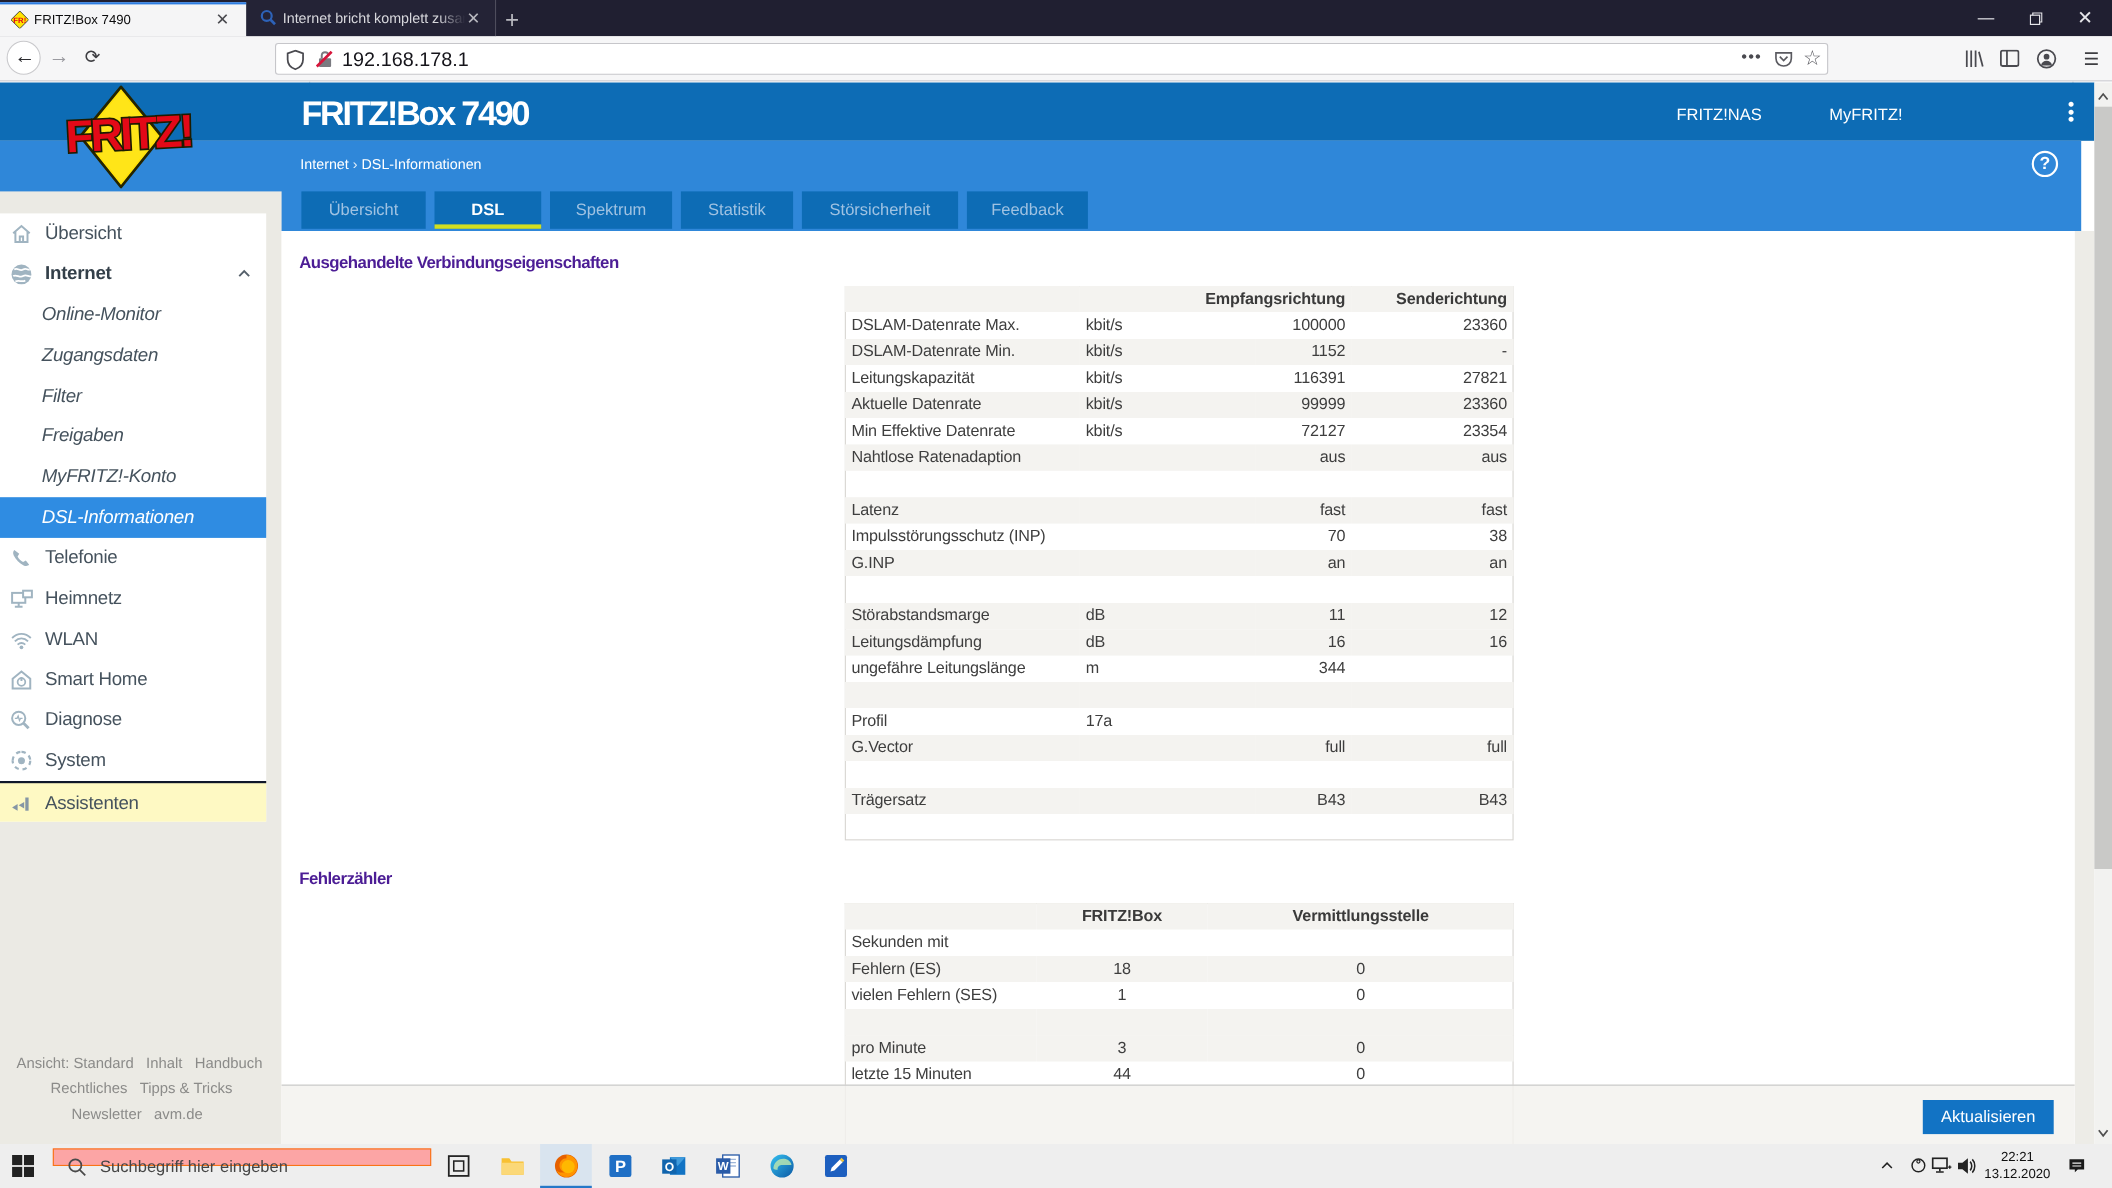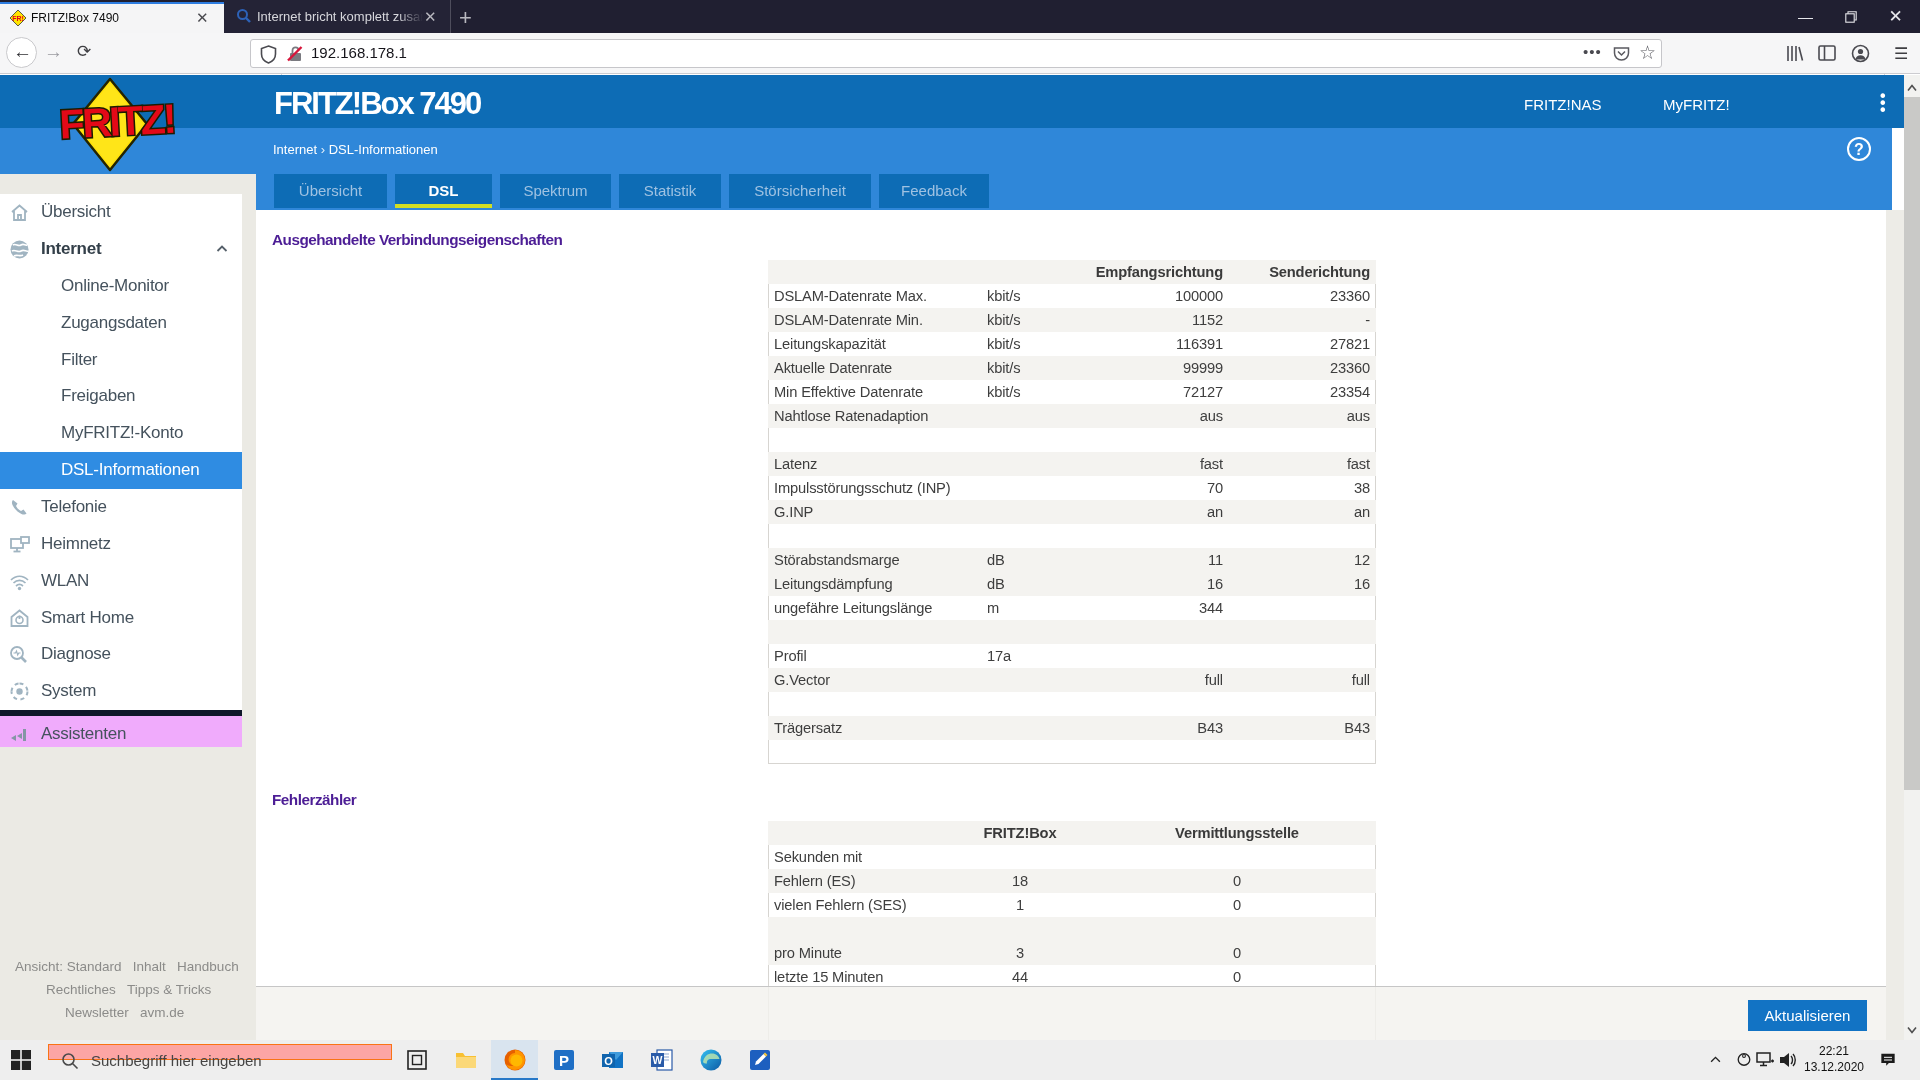--- a/index.html
+++ b/index.html
@@ -17,21 +17,21 @@
   #tab2 .tabtitle { position:absolute; left:33px; top:9px; width:166px; font-size:13px; color:#d7d7dc; white-space:nowrap; overflow:hidden;
      -webkit-mask-image:linear-gradient(90deg,#000 85%,transparent 100%); }
   #tab2 .tclose { position:absolute; left:200px; top:8px; font-size:15px; color:#b8b8bf; }
   #newtab { left:459px; top:5px; font-size:22px; color:#b8b8bf; font-weight:400; }
   .wbtn { top:0; height:33px; width:45px; color:#e6e6ea; font-size:15px; text-align:center; line-height:33px; }
 
   #toolbar { left:0; top:33px; width:1920px; height:41px; background:#f6f6f7; border-bottom:1px solid #ccccd0; }
   #backbtn { left:6px; top:4px; width:31px; height:31px; border-radius:50%; background:#fff; border:1px solid #c9c9cc; }
   .navico { top:9px; font-size:17px; color:#3e3e42; }
   #urlbar { left:250px; top:6px; width:1412px; height:29px; background:#fff; border:1px solid #c6c6ca; border-radius:3px; }
-  #urltext { left:311px; top:11px; font-size:15px; color:#15141a; }
+  #urltext { left:311px; top:11px; font-size:18px; color:#15141a; }
 
   
   #band1 { left:0; top:75px; width:1904px; height:53px; background:#0d6cb5; }
   #band2 { left:0; top:128px; width:1892px; height:82px; background:#2f87d9; }
   #leftgray { left:0; top:174px; width:256px; height:866px; background:#ebeae4; }
   #rightgutter { left:1886px; top:210px; width:18px; height:830px; background:#edece7; }
   #content { left:256px; top:210px; width:1630px; height:830px; background:#fff; }
 
   #pagetitle { left:274px; top:86px; font-size:31px; font-weight:bold; color:#fff; letter-spacing:-2px; }
   .hnav { top:96px; font-size:15px; color:#fff; }
@@ -40,25 +40,25 @@
 
   .tab { top:174px; height:34px; background:#0d6cb5; color:#9fc2e2; font-size:15px; text-align:center; line-height:34px; }
   .tab.active { color:#fff; font-weight:bold; }
   #tabunderline { left:395px; top:204px; width:97px; height:4px; background:#d2de22; }
 
   
   #sidecard { left:0; top:194px; width:242px; height:553px; background:#fff; }
   .mi { position:absolute; left:0; width:242px; height:37px; }
   .mi .txt { position:absolute; left:41px; top:8px; font-size:17px; color:#45525d; letter-spacing:-0.25px; }
   .mi .ico { position:absolute; left:9px; top:8px; width:21px; height:21px; }
-  .mi.sub .txt { left:61px; }
+  .mi.sub .txt { left:38px;font-style:italic; }
   .mi.sel { background:#2f8ce2; }
   .mi.sel .txt { color:#fff; }
   .mi.bold .txt { font-weight:bold; color:#333f49; }
-  #assist { background:#f0abfc; border-top:6px solid #0f172a;text-align:center; }
+  #assist { background:#fef9c3; border-top:2px solid #0f172a;text-align:center; }
   .chev { position:absolute; left:216px; top:12px; width:12px; height:12px; }
 
   
   .flink { font-size:13.5px; color:#8b8b89; }
 
   
   .h2 { font-size:15.3px; font-weight:bold; color:#4c1d95; letter-spacing:-0.5px; }
   table.ft { border-collapse:collapse; table-layout:fixed; width:608px; font-size:14.7px; letter-spacing:-0.15px; color:#3e3e3e; }
   table.ft td { height:24px; padding:0 6px; overflow:hidden; white-space:nowrap; }
   table.ft tr.g td { background:#f4f3f0; }

